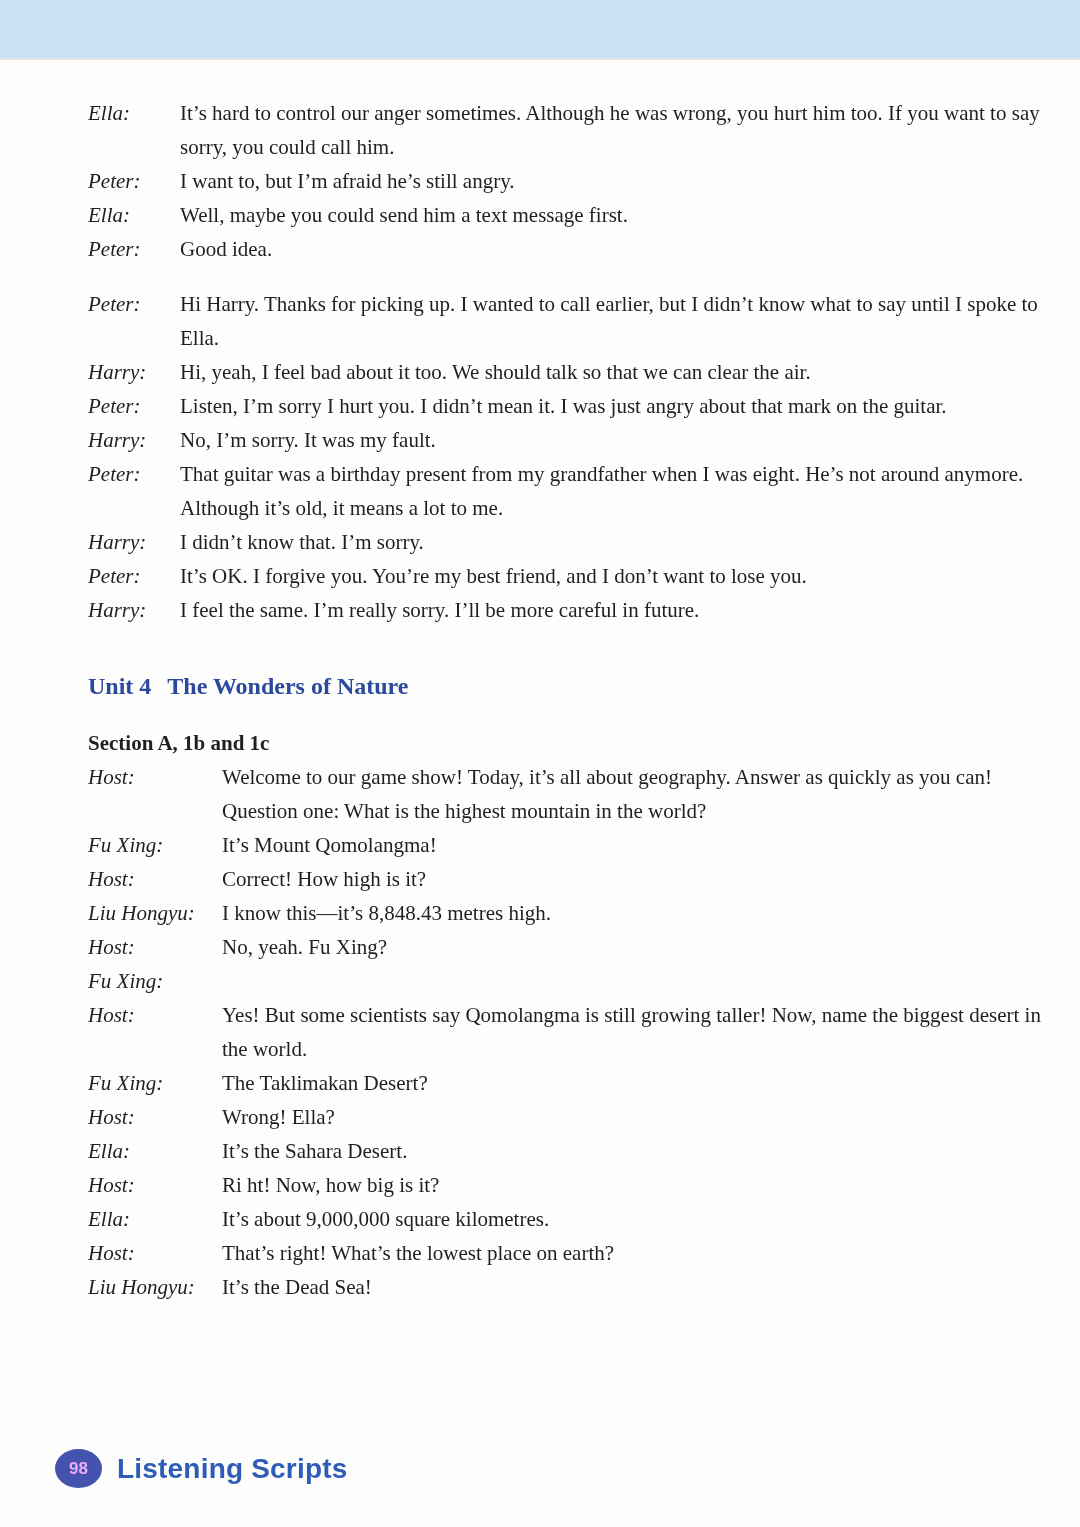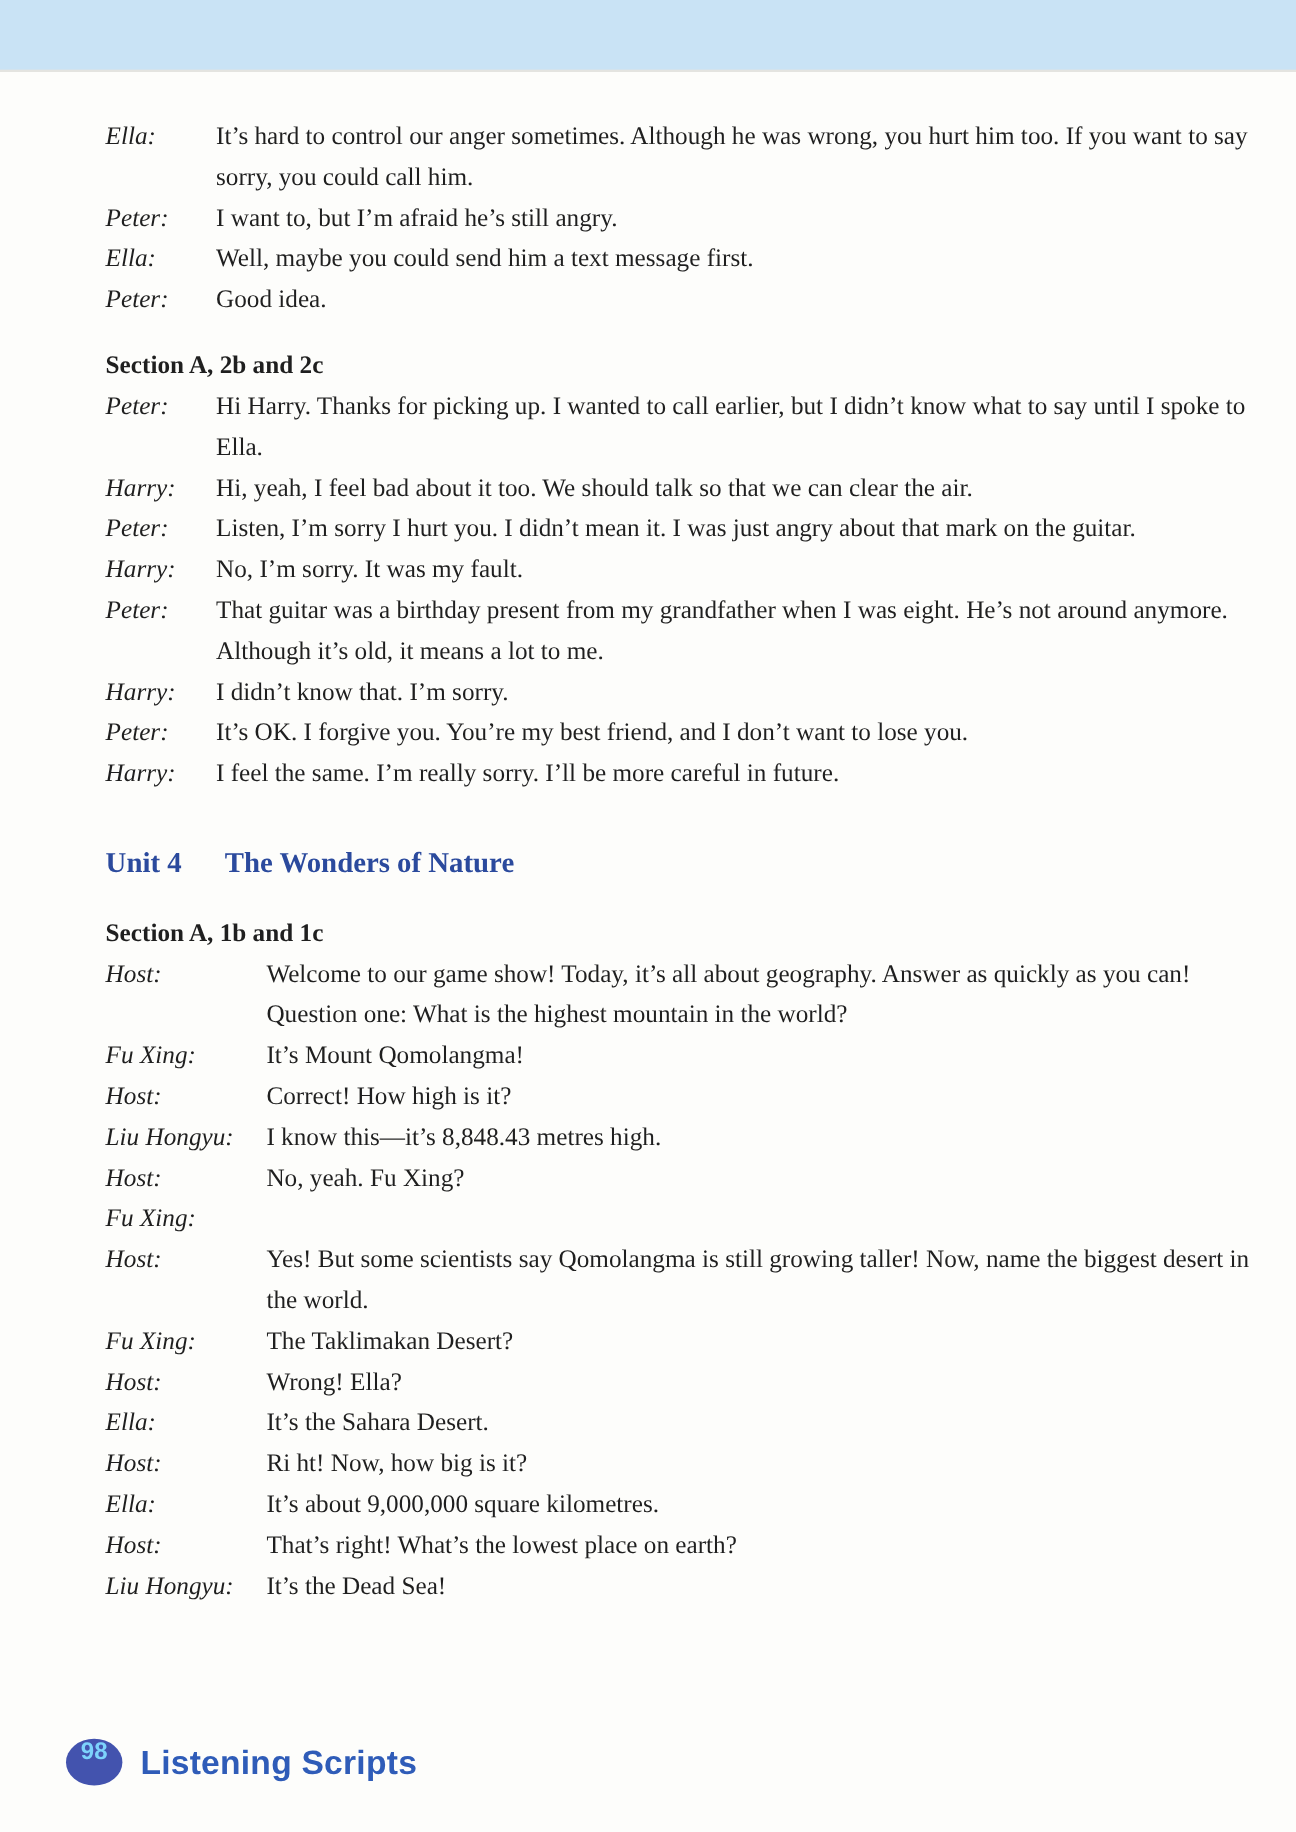--- a/index.html
+++ b/index.html
@@ -36,40 +36,40 @@
   .wide .speaker { flex: 0 0 134px; }
   .speech { flex: 1; }
   .unit-heading {
     margin-top: 40px;
     margin-bottom: 12px;
     font-size: 24px;
     line-height: 38px;
     font-weight: bold;
     color: #2b4a9d;
   }
-  .unit-label { margin-right: 36px; }
+  .unit-label { margin-right: 16px; }
   .footer {
     position: absolute;
     left: 55px;
     top: 1449px;
     display: flex;
     align-items: center;
     gap: 15px;
     font-family: "Liberation Sans", sans-serif;
   }
   .page-badge {
     width: 47px;
     height: 39px;
     border-radius: 50%;
     background: #4353ae;
-    color: #7dd3fc;
+    color: #f0abfc;
     display: flex;
-    align-items: flex-start;
+    align-items: center;
     justify-content: center;
-    font-size: 20px;
+    font-size: 17px;
     font-weight: bold;
   }
   .footer-label {
     color: #2f5cb8;
     font-size: 28px;
     font-weight: bold;
     letter-spacing: 0.2px;
   }
 </style>
 </head>
@@ -91,21 +91,20 @@
         <div class="dialogue-row">
           <span class="speaker">Ella:</span>
           <div class="speech">Well, maybe you could send him a text message first.</div>
         </div>
         <div class="dialogue-row">
           <span class="speaker">Peter:</span>
           <div class="speech">Good idea.</div>
         </div>
       </div>
       <div class="dialogue-block">
-        <div class="section-heading">Section A, 2b and 2c</div>
         <div class="dialogue-row">
           <span class="speaker">Peter:</span>
           <div class="speech">Hi Harry. Thanks for picking up. I wanted to call earlier, but I didn’t know what to say until I spoke to Ella.</div>
         </div>
         <div class="dialogue-row">
           <span class="speaker">Harry:</span>
           <div class="speech">Hi, yeah, I feel bad about it too. We should talk so that we can clear the air.</div>
         </div>
         <div class="dialogue-row">
           <span class="speaker">Peter:</span>

